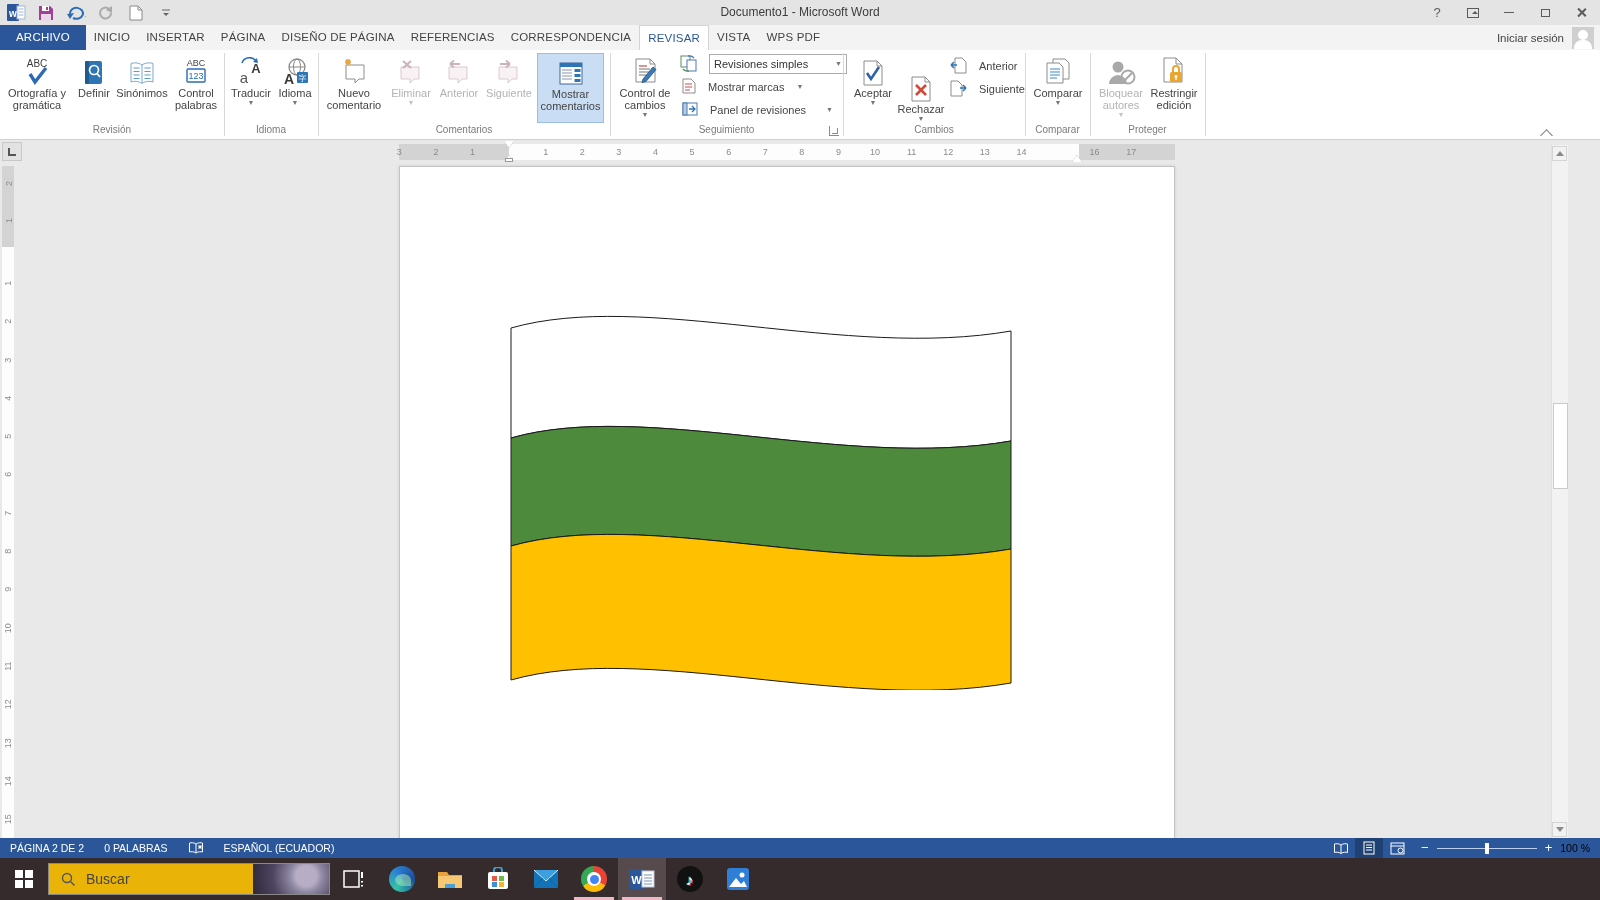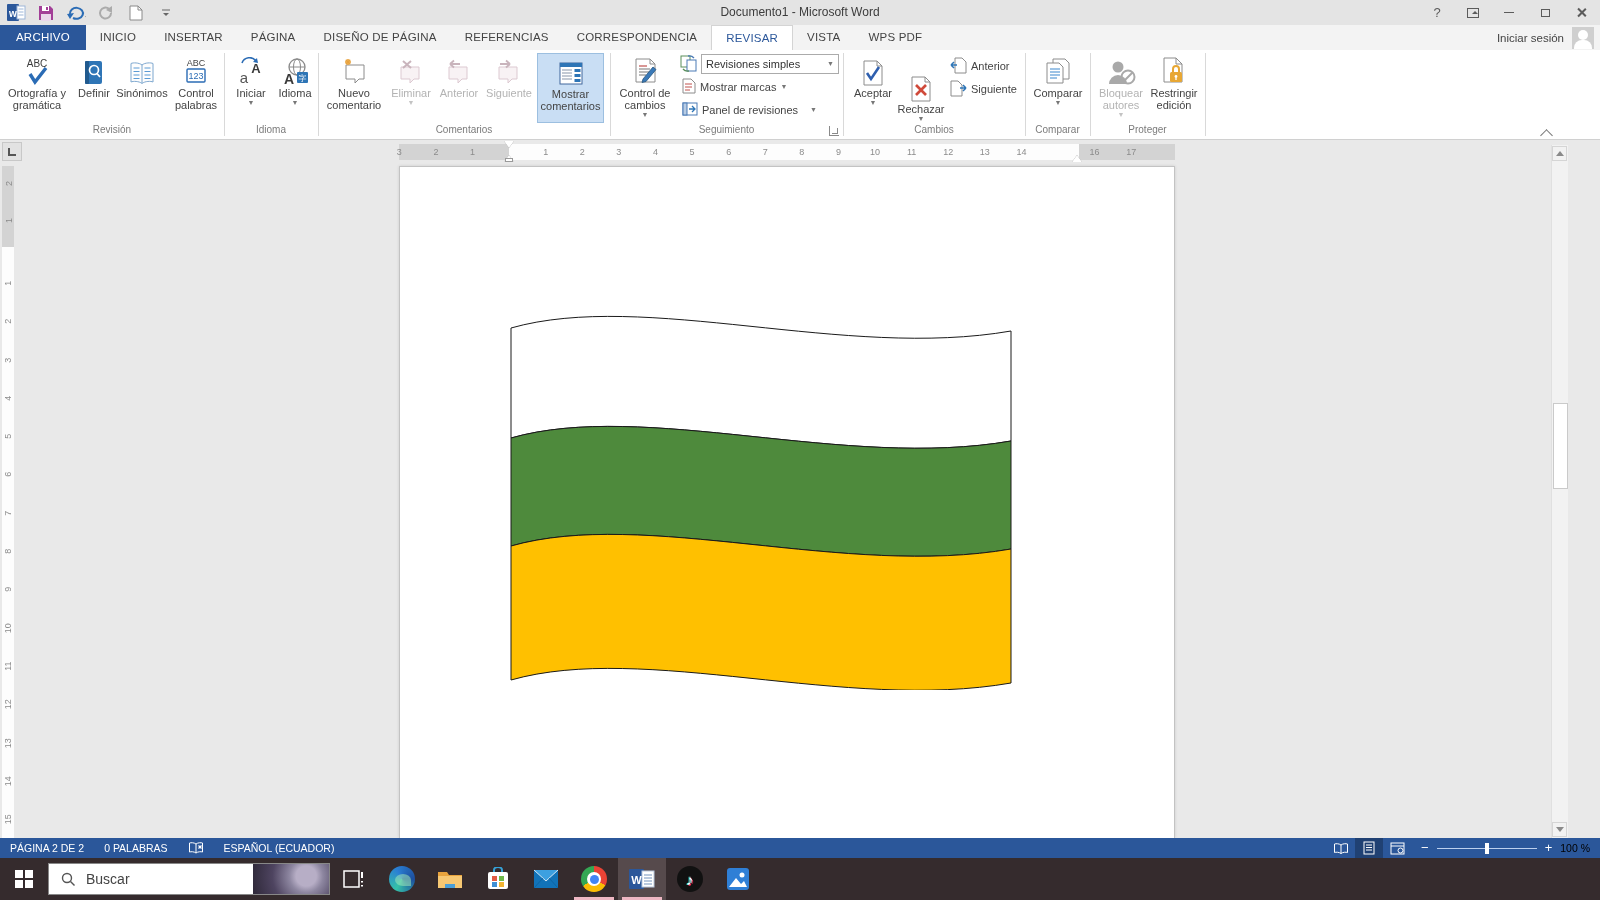--- a/index.html
+++ b/index.html
@@ -16,36 +16,36 @@
   .bar-ic{width:10px;height:1px;background:#5b5b5b;display:inline-block;}
   .restore-ic{width:9px;height:8px;border:1px solid #5b5b5b;position:relative;background:#e4e4e4;}
   .restore-ic:before{content:"";position:absolute;left:2px;top:-3px;width:9px;height:8px;border:1px solid #5b5b5b;z-index:-1;}
   .x-ic{position:relative;width:11px;height:11px;}
   .x-ic:before,.x-ic:after{content:"";position:absolute;left:5px;top:0;width:1.5px;height:11px;background:#5b5b5b;}
   .x-ic:before{transform:rotate(45deg);}.x-ic:after{transform:rotate(-45deg);}
   .ribopt-ic{width:12px;height:10px;border:1px solid #5b5b5b;position:relative;}
   .ribopt-ic:after{content:"";position:absolute;left:4px;top:2px;border:3px solid transparent;border-bottom-color:#5b5b5b;border-top:0;}
   
   #tabrow{left:0;top:25px;width:1600px;height:25px;background:#f3f3f3;display:flex;align-items:flex-end;}
-  .tab{height:25px;line-height:24px;padding:0 14px;font-size:11.5px;color:#444;letter-spacing:.2px;}
+  .tab{height:25px;line-height:24px;padding:0 8px;font-size:11.5px;color:#444;letter-spacing:.2px;}
   .tab.file{background:#2b579a;color:#fff;padding:0 16px;}
   .tab.active{background:#fff;color:#2b579a;border:1px solid #d4d4d4;border-bottom:none;}
   #signin{position:absolute;right:6px;top:25px;height:25px;display:flex;align-items:center;gap:8px;font-size:11.5px;color:#444;}
   .avatar-ic{width:22px;height:22px;background:#cfcfcf;position:relative;overflow:hidden;}
   .avatar-ic:before{content:"";position:absolute;left:6px;top:3px;width:10px;height:10px;border-radius:50%;background:#fff;}
   .avatar-ic:after{content:"";position:absolute;left:2px;top:13px;width:18px;height:12px;border-radius:8px 8px 0 0;background:#fff;}
   
   #ribbon{left:0;top:50px;width:1600px;height:90px;background:#fff;border-bottom:1px solid #d0d0d0;}
   .rgroup-label{position:absolute;top:74px;height:14px;font-size:10px;color:#7b7b7b;text-align:center;}
   .gsep{position:absolute;top:3px;height:83px;width:1px;background:#d9d9d9;}
   .rbtn{position:absolute;top:3px;height:70px;display:flex;flex-direction:column;align-items:center;text-align:center;font-size:11px;color:#444;line-height:12px;cursor:default;}
   .rbtn .ric{height:34px;display:flex;align-items:flex-end;justify-content:center;padding-top:2px;}
   .rbtn.sel{background:#c9def4;border:1px solid #9cbfe0;}
   .rbtn.dis{color:#b3b3b3;}
-  .srow{position:absolute;height:20px;display:flex;align-items:center;gap:4px;font-size:11px;color:#444;white-space:nowrap;}
+  .srow{position:absolute;height:20px;display:flex;align-items:center;gap:12px;font-size:11px;color:#444;white-space:nowrap;}
   .dd{font-size:7px;color:#777;line-height:8px;}
   .dis .dd{color:#c3c3c3;}
   .combo{width:138px;height:20px;border:1px solid #ababab;background:#fff;font-size:11px;color:#333;display:flex;align-items:center;padding:0 4px;justify-content:space-between;}
   .dlauncher{position:absolute;width:10px;height:10px;border-left:1px solid #8a8a8a;border-bottom:1px solid #8a8a8a;}
   .dlauncher:after{content:"";position:absolute;right:1px;bottom:1px;width:5px;height:5px;border-right:1.5px solid #8a8a8a;border-bottom:1.5px solid #8a8a8a;}
   .chev-up{width:9px;height:9px;border-left:1.5px solid #777;border-top:1.5px solid #777;transform:rotate(45deg);display:inline-block;}
   
   #rulerband{left:0;top:141px;width:1600px;height:21px;background:#e9e9e9;}
   .hr-strip{position:absolute;top:3px;height:16px;}
   .hr-gray{background:#d3d3d3;}
@@ -81,21 +81,21 @@
   .viewbtn{width:28px;height:20px;display:flex;align-items:center;justify-content:center;}
   .viewbtn.on{background:rgba(0,0,0,.25);}
   #zoomwrap{display:flex;align-items:center;gap:8px;padding:0 10px;}
   #zoomtrack{width:100px;height:1px;background:#bcd0ee;position:relative;}
   #zoomtrack i{position:absolute;left:48px;top:-5px;width:4px;height:11px;background:#fff;}
   #zoomtrack u{position:absolute;left:50%;top:-3px;width:1px;height:7px;background:#bcd0ee;}
   .zbtn{color:#fff;font-size:13px;line-height:18px;}
   
   #taskbar{left:0;top:858px;width:1600px;height:42px;background:#352b2d;}
   .tb-ic{position:absolute;top:0;width:48px;height:42px;display:flex;align-items:center;justify-content:center;}
-  #tb-search{position:absolute;left:48px;top:5px;width:282px;height:32px;background:#ffffff;border:1px solid #888;display:flex;align-items:center;gap:10px;padding-left:12px;font-size:14px;color:#444;}
+  #tb-search{position:absolute;left:48px;top:5px;width:282px;height:32px;background:#eab308;border:1px solid #888;display:flex;align-items:center;gap:10px;padding-left:12px;font-size:14px;color:#444;}
   #tb-search-img{position:absolute;right:0;top:0;width:76px;height:30px;background:radial-gradient(circle at 70% 40%,#b7aec6 0 18%,#8d86a0 30%,#4e4460 60%,#2e2838 100%);}
   .start-ic{display:grid;grid-template-columns:8px 8px;grid-template-rows:8px 8px;gap:1.5px;}
   .start-ic b{background:#fff;}
   .run-ind{position:absolute;top:39px;height:3px;background:#edb7c3;}
   .wordbg{position:absolute;left:618px;top:0;width:48px;height:42px;background:#564a4c;}
   
   #flag{left:505px;top:298px;}
 </style>
 </head>
 <body>
@@ -239,21 +239,21 @@
 
     <div class="rbtn" style="left:228px;width:46px;">
       <span class="ric">
         <svg width="30" height="30">
             <text x="8" y="26" font-size="15" fill="#555" text-anchor="middle">a</text>
             <text x="20" y="16" font-size="13" fill="#3a3a3a" text-anchor="middle" font-weight="bold">A</text>
             <path d="M6 6 a8 8 0 0 1 14 -2" fill="none" stroke="#2b6cb5" stroke-width="1.6"></path>
             <path d="M21 1 l1 5 l-5 -1 z" fill="#2b6cb5"></path>
           </svg>
       </span>
-      <span>Iniciar</span>
+      <span>Traducir</span>
       <span class="dd">▼</span>
     </div>
     <div class="rbtn" style="left:274px;width:42px;">
       <span class="ric">
         <svg width="30" height="30">
             <circle cx="17" cy="10" r="8" fill="none" stroke="#8a8a8a" stroke-width="1.3"></circle>
             <ellipse cx="17" cy="10" rx="3.5" ry="8" fill="none" stroke="#8a8a8a"></ellipse>
             <line x1="9" y1="10" x2="25" y2="10" stroke="#8a8a8a"></line>
             <text x="9" y="27" font-size="14" fill="#3a3a3a" text-anchor="middle" font-weight="bold">A</text>
             <rect x="17" y="15" width="11" height="11" fill="#2e75b6" rx="1"></rect>

